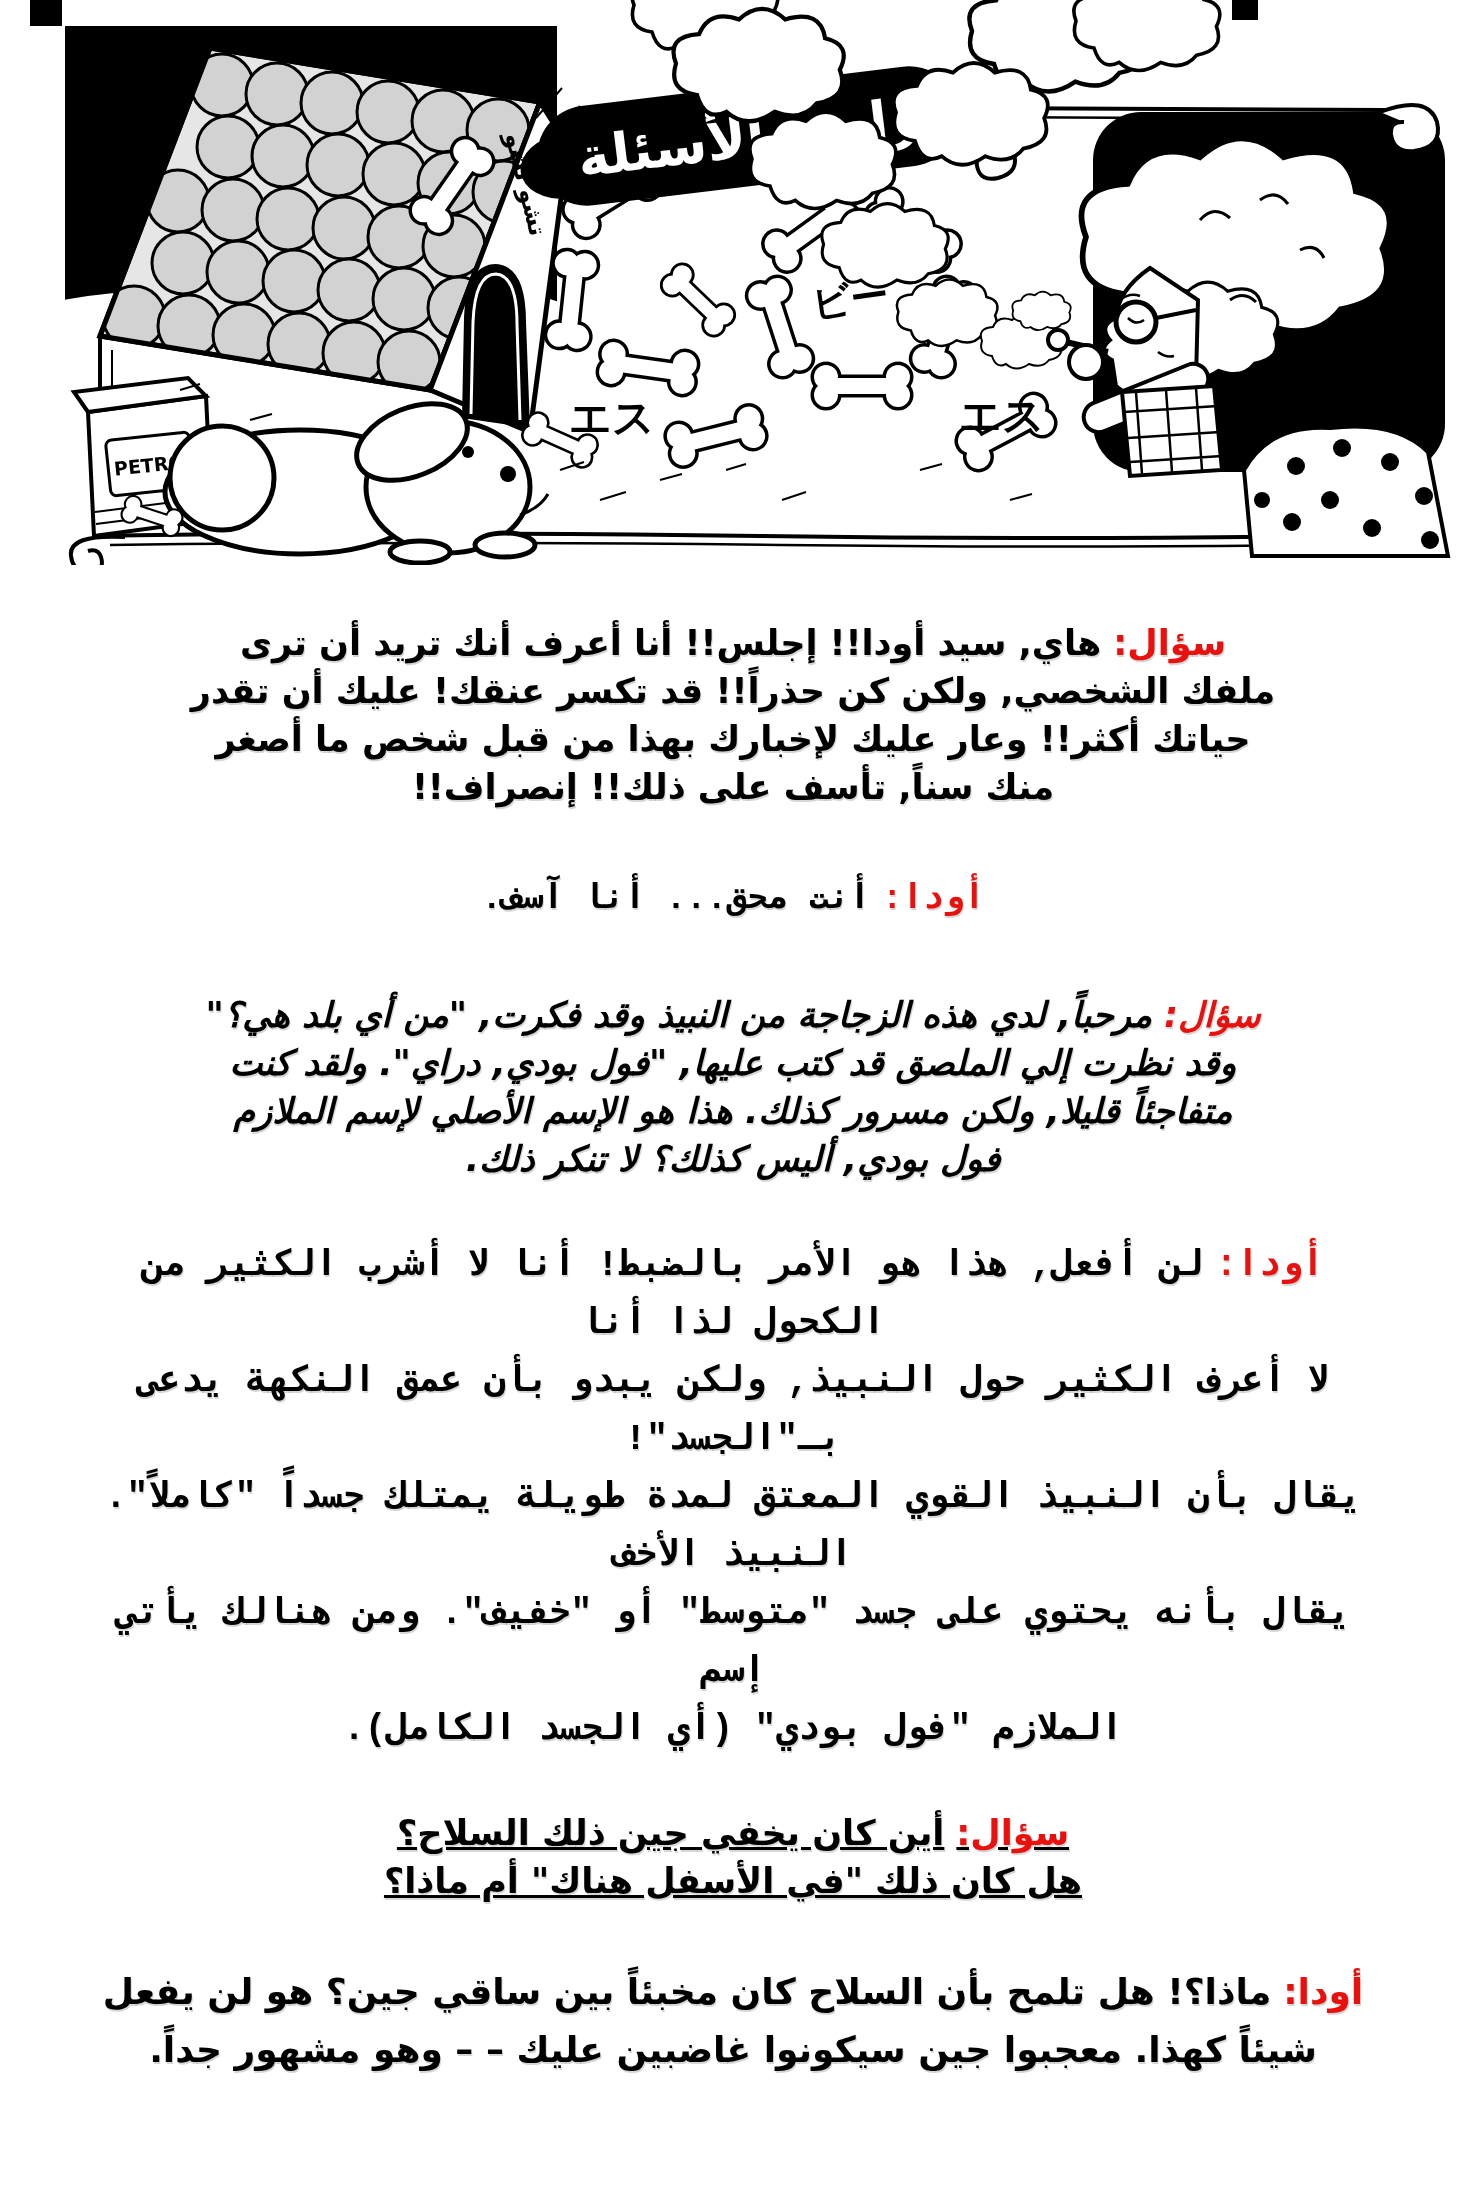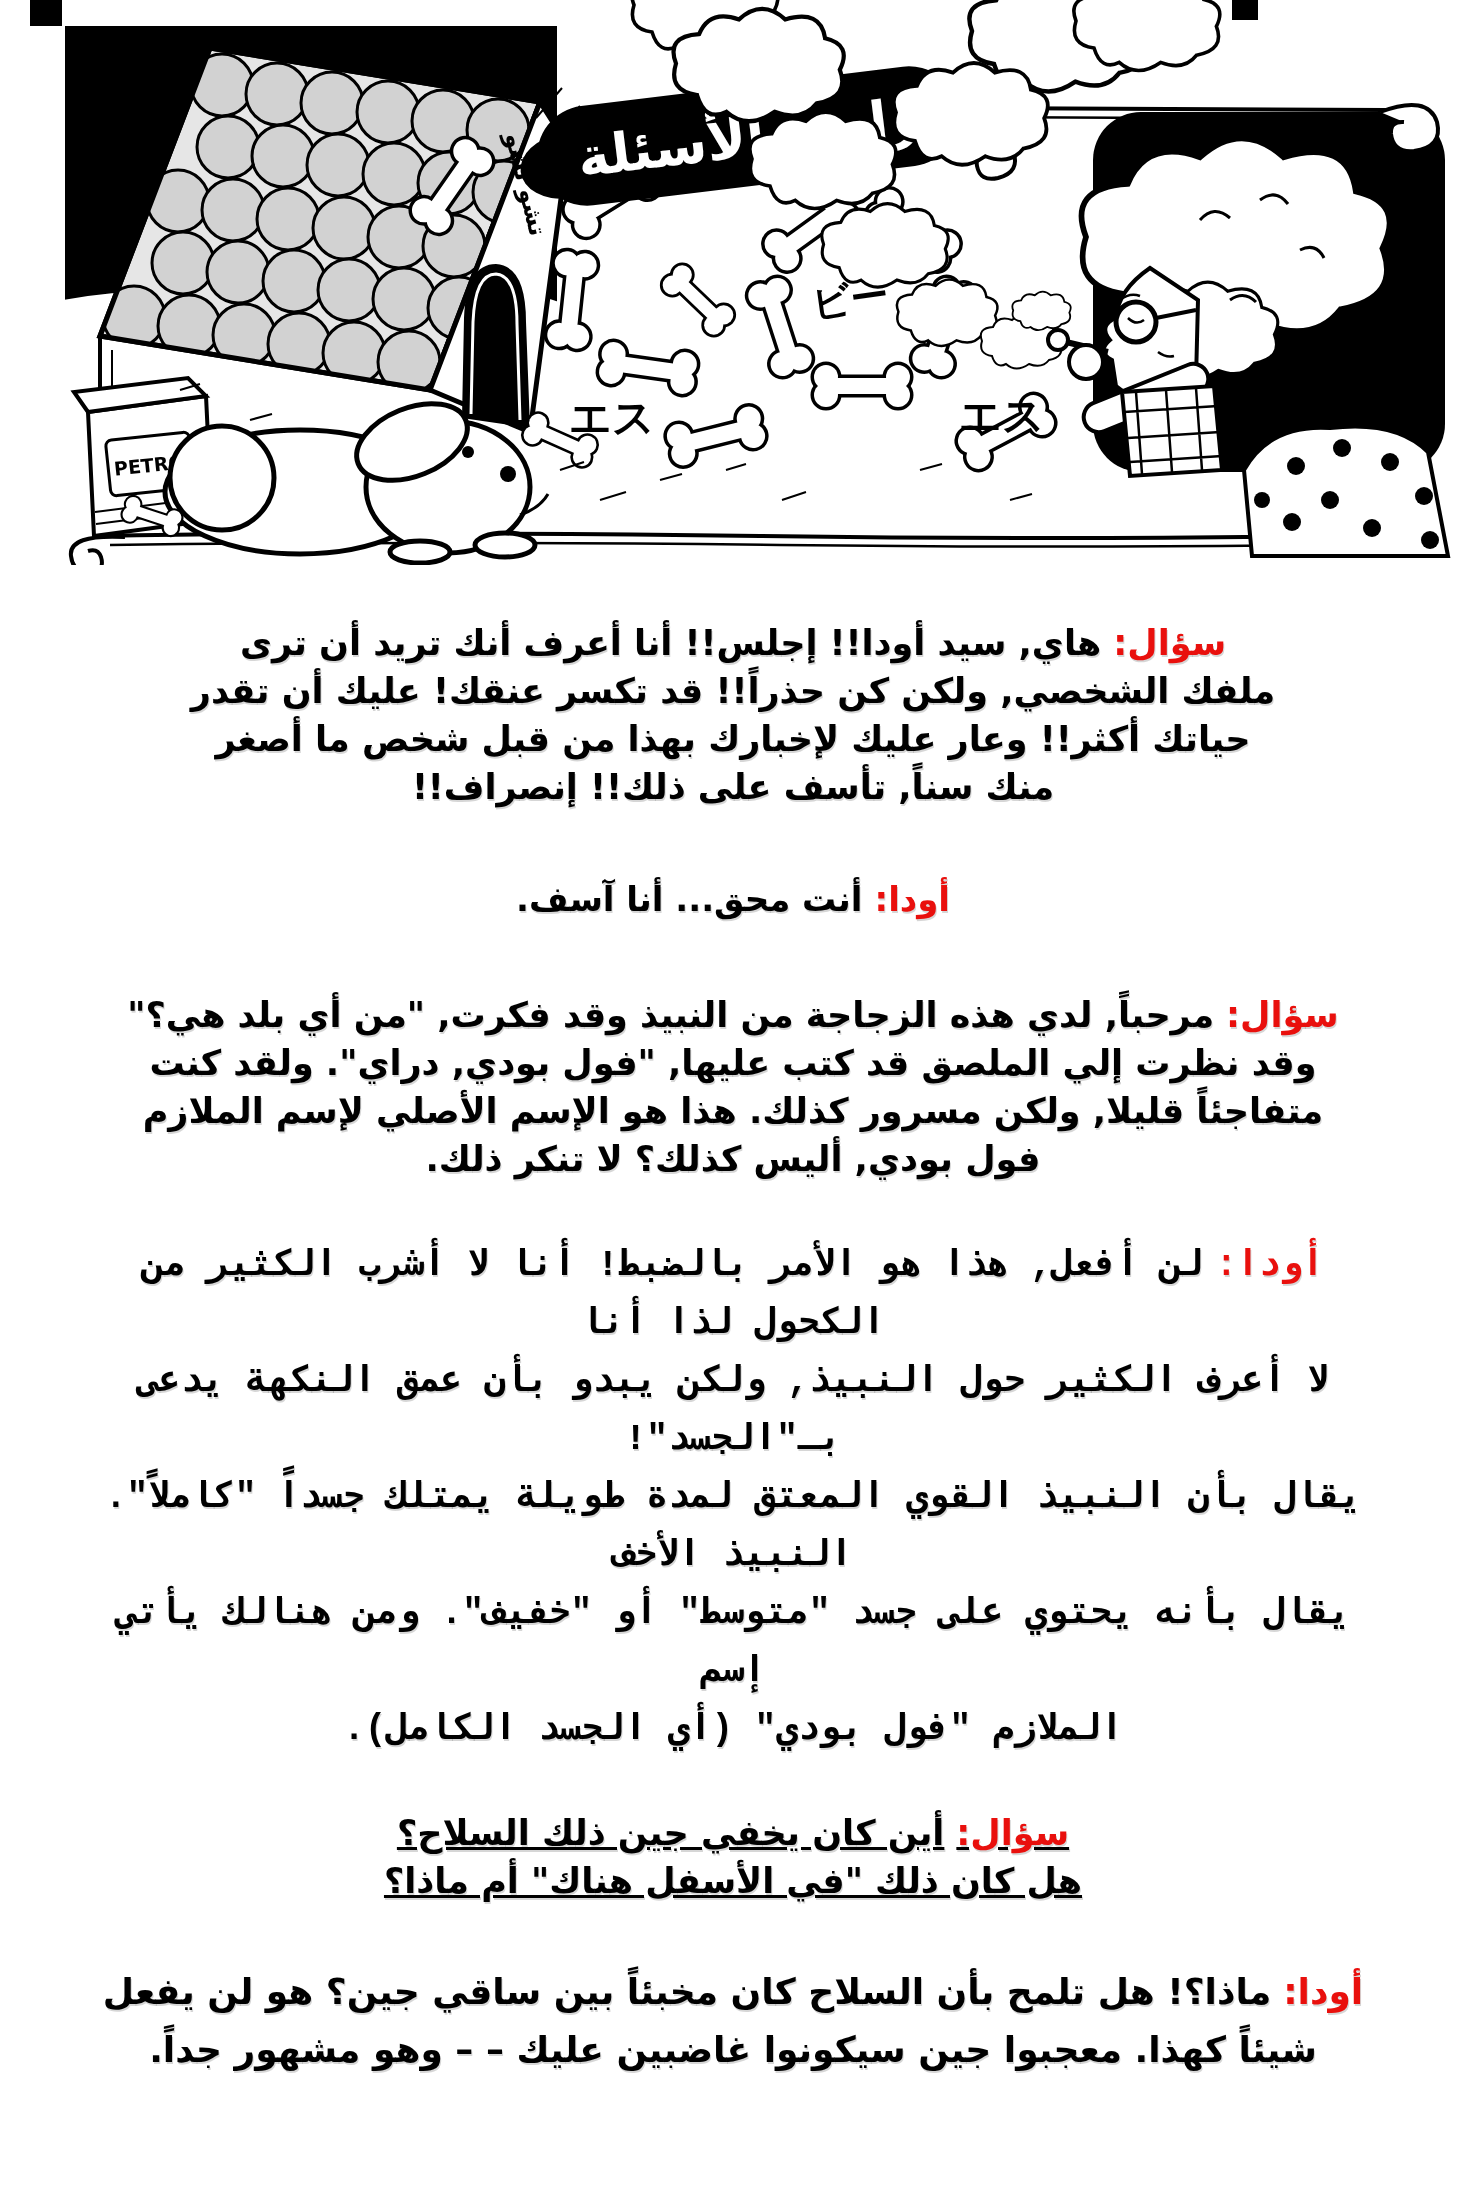--- a/index.html
+++ b/index.html
@@ -19,24 +19,24 @@
     margin: 16px;
     padding: 0 72px;
     text-shadow: 1px 2px 0 rgba(0,0,0,0.16);
   }
   .qa .txt { white-space: pre-line; }
   .speaker { color: var(--accent, #e9100d); margin-inline-end: 12px; }
   .q  { font-size: 35px; line-height: 48px; }
   .a-short { font-size: 34px; line-height: 44px; }
   .a-long  { font-size: 36px; line-height: 58px; }
   #q1 { margin-top: 54px; }
-  #a1 { margin-top: 66px; }
+  #a1 { margin-top: 66px; font-family: Liberation Mono, monospace; }
   #q2 { margin-top: 76px; }
   #a2 { margin-top: 62px; }
-  #q3 { margin-top: 70px; }
+  #q3 { margin-top: 70px; font-style: italic; }
   #a3 { margin-top: 54px; font-family: Liberation Mono, monospace; }
   #q4 { margin-top: 50px; text-decoration: underline; }
   #a4 { margin-top: 58px; }
   svg text { font-family: "DejaVu Sans", sans-serif; }
 </style>
 </head>
 <body>
 
 <div id="page">
 

